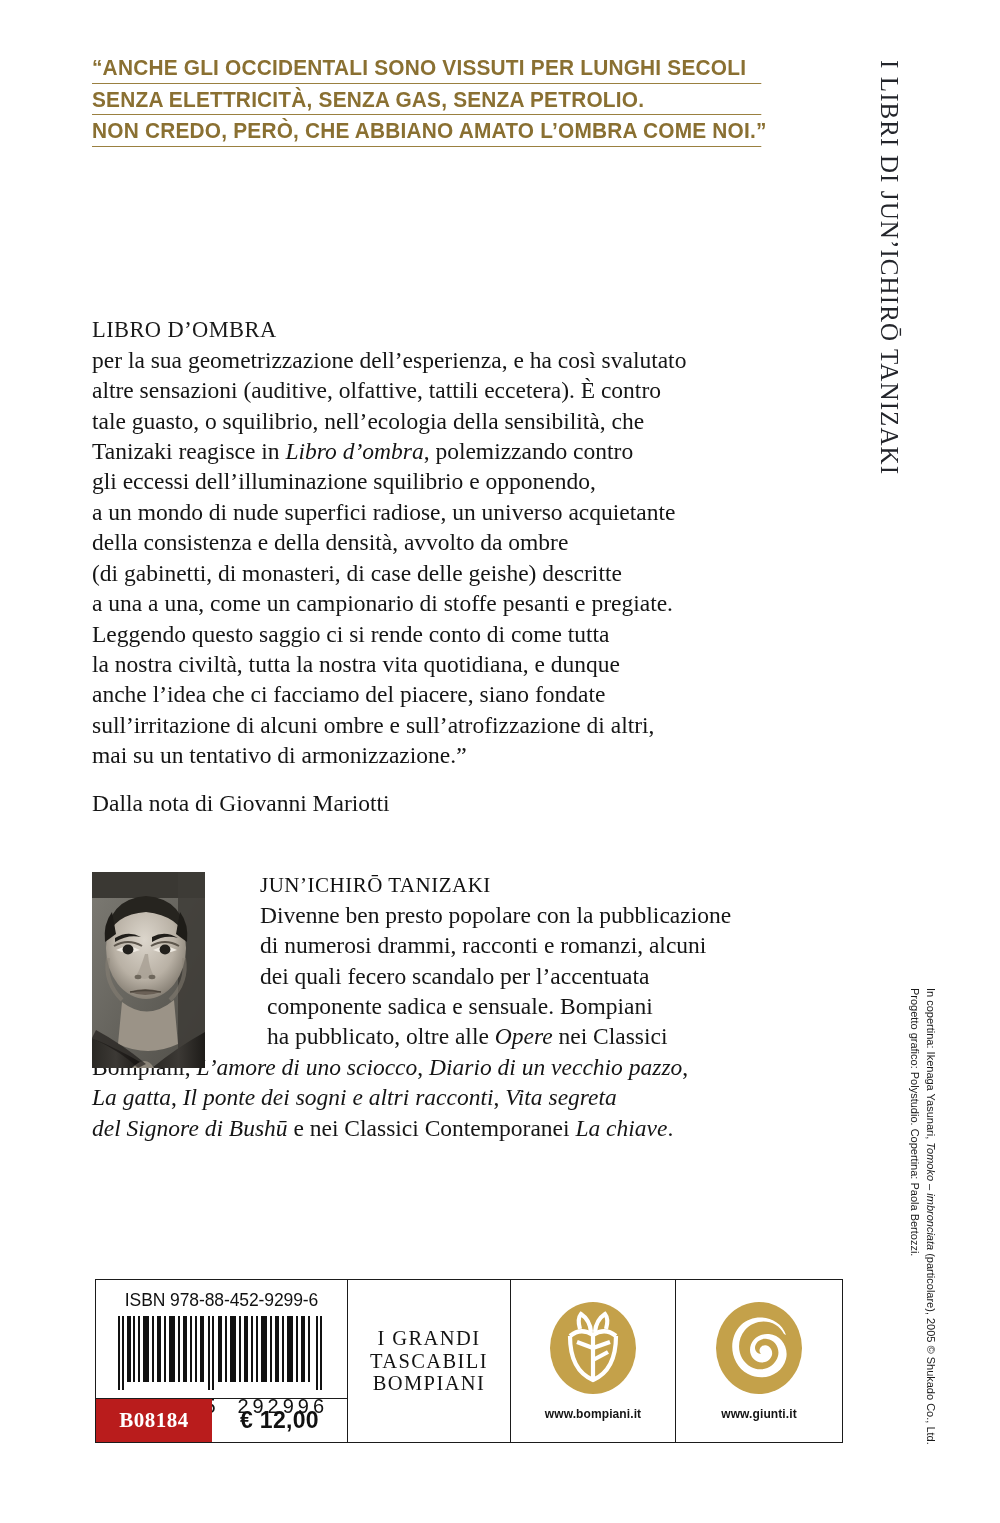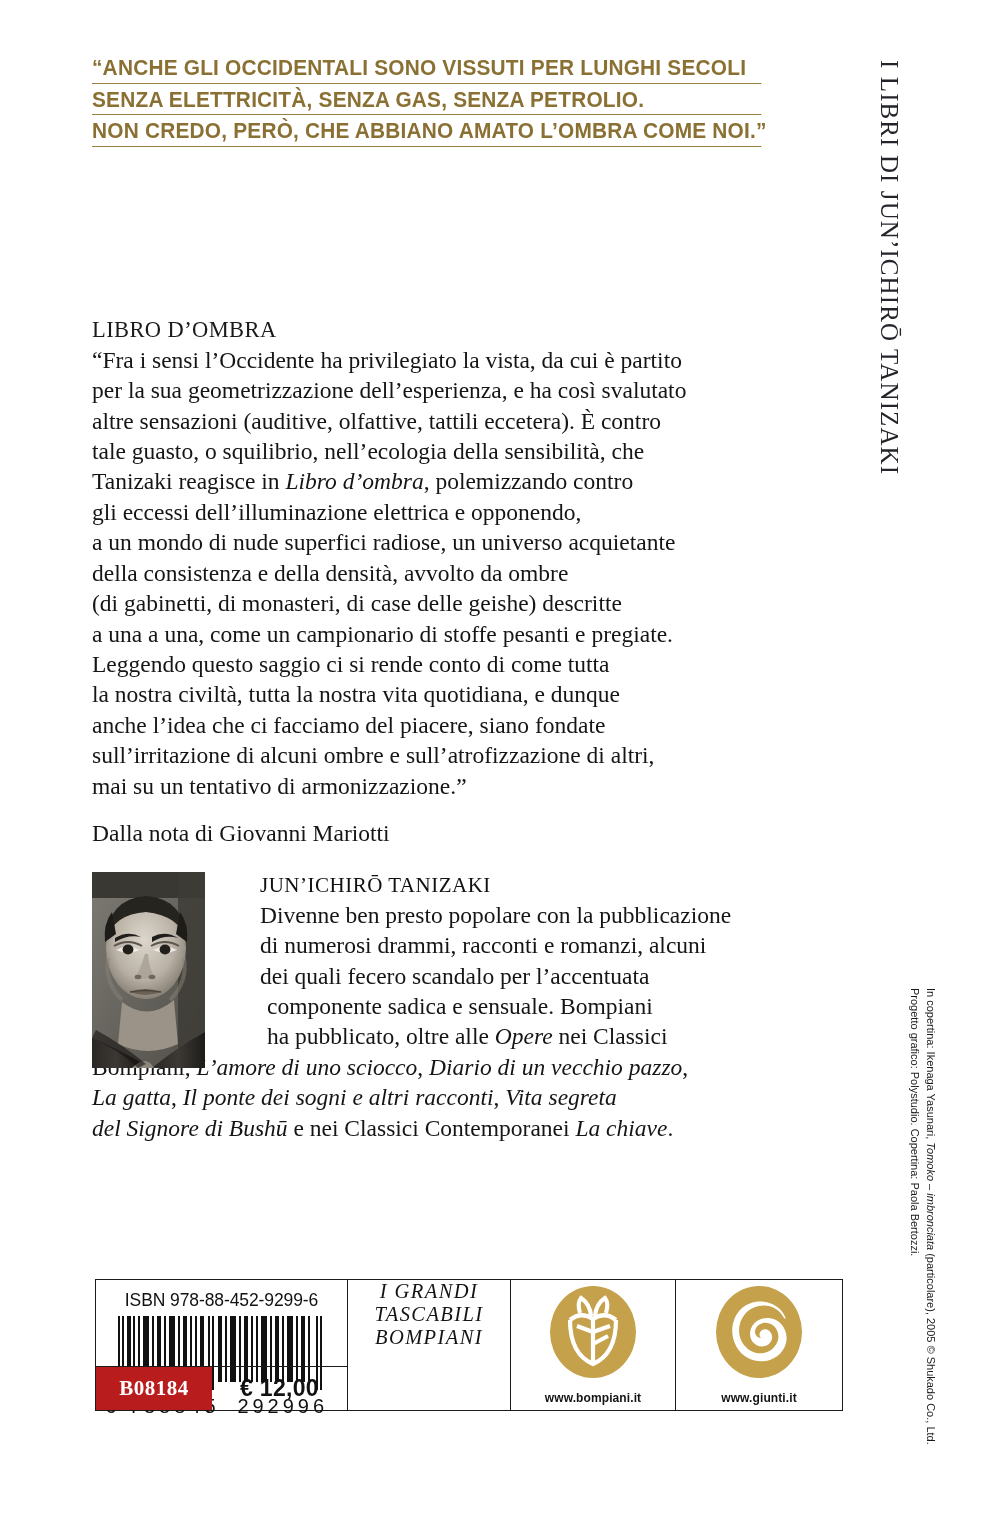--- a/index.html
+++ b/index.html
@@ -115,40 +115,39 @@
     white-space: nowrap;
   }
   .bio-text i { font-style: italic; margin-top: 48px; }
 
   
   .bottom-panel {
     position: absolute;
     left: 95px;
     top: 1279px;
     width: 748px;
-    height: 132px;
+    height: 164px;
     border: 1.4px solid #1b1b1b;
     box-sizing: border-box;
     display: flex;
   }
   .cell {
     box-sizing: border-box;
     position: relative;
   }
   .cell-barcode {
     width: 252px;
     border-right: 1.4px solid #1b1b1b;
   }
   .cell-imprint {
     width: 163px;
     border-right: 1.4px solid #1b1b1b;
     display: flex;
-    align-items: flex-start;
+    align-items: center;
     justify-content: center;
-    font-style: italic;
   }
   .cell-logo {
     width: 165px;
     border-right: 1.4px solid #1b1b1b;
     display: flex;
     flex-direction: column;
     align-items: center;
     justify-content: center;
   }
   .cell-logo:last-child { border-right: none; width: 166px; }
@@ -249,26 +248,25 @@
   <div class="headline-line">“ANCHE GLI OCCIDENTALI SONO VISSUTI PER LUNGHI SECOLI</div>
   <div class="headline-line">SENZA ELETTRICITÀ, SENZA GAS, SENZA PETROLIO.</div>
   <div class="headline-line">NON CREDO, PERÒ, CHE ABBIANO AMATO L’OMBRA COME NOI.”</div>
 </div>
 
 <div class="spine-title">I LIBRI DI JUN’ICHIRŌ TANIZAKI</div>
 
 <div class="body-block">
   <div class="book-title-line">LIBRO D’OMBRA</div>
   <div class="body-text">
-    <span class="ln">“Fra i sensi l’Occidente ha privilegiato la vista, da cui è partito</span>
     <span class="ln">per la sua geometrizzazione dell’esperienza, e ha così svalutato</span>
     <span class="ln">altre sensazioni (auditive, olfattive, tattili eccetera). È contro</span>
     <span class="ln">tale guasto, o squilibrio, nell’ecologia della sensibilità, che</span>
     <span class="ln"><span>Tanizaki reagisce in </span><i>Libro d’ombra</i><span>, polemizzando contro</span></span>
-    <span class="ln">gli eccessi dell’illuminazione elettrica e opponendo,</span>
+    <span class="ln">gli eccessi dell’illuminazione squilibrio e opponendo,</span>
     <span class="ln">a un mondo di nude superfici radiose, un universo acquietante</span>
     <span class="ln">della consistenza e della densità, avvolto da ombre</span>
     <span class="ln">(di gabinetti, di monasteri, di case delle geishe) descritte</span>
     <span class="ln">a una a una, come un campionario di stoffe pesanti e pregiate.</span>
     <span class="ln">Leggendo questo saggio ci si rende conto di come tutta</span>
     <span class="ln">la nostra civiltà, tutta la nostra vita quotidiana, e dunque</span>
     <span class="ln">anche l’idea che ci facciamo del piacere, siano fondate</span>
     <span class="ln">sull’irritazione di alcuni ombre e sull’atrofizzazione di altri,</span>
     <span class="ln">mai su un tentativo di armonizzazione.”</span>
   </div>

